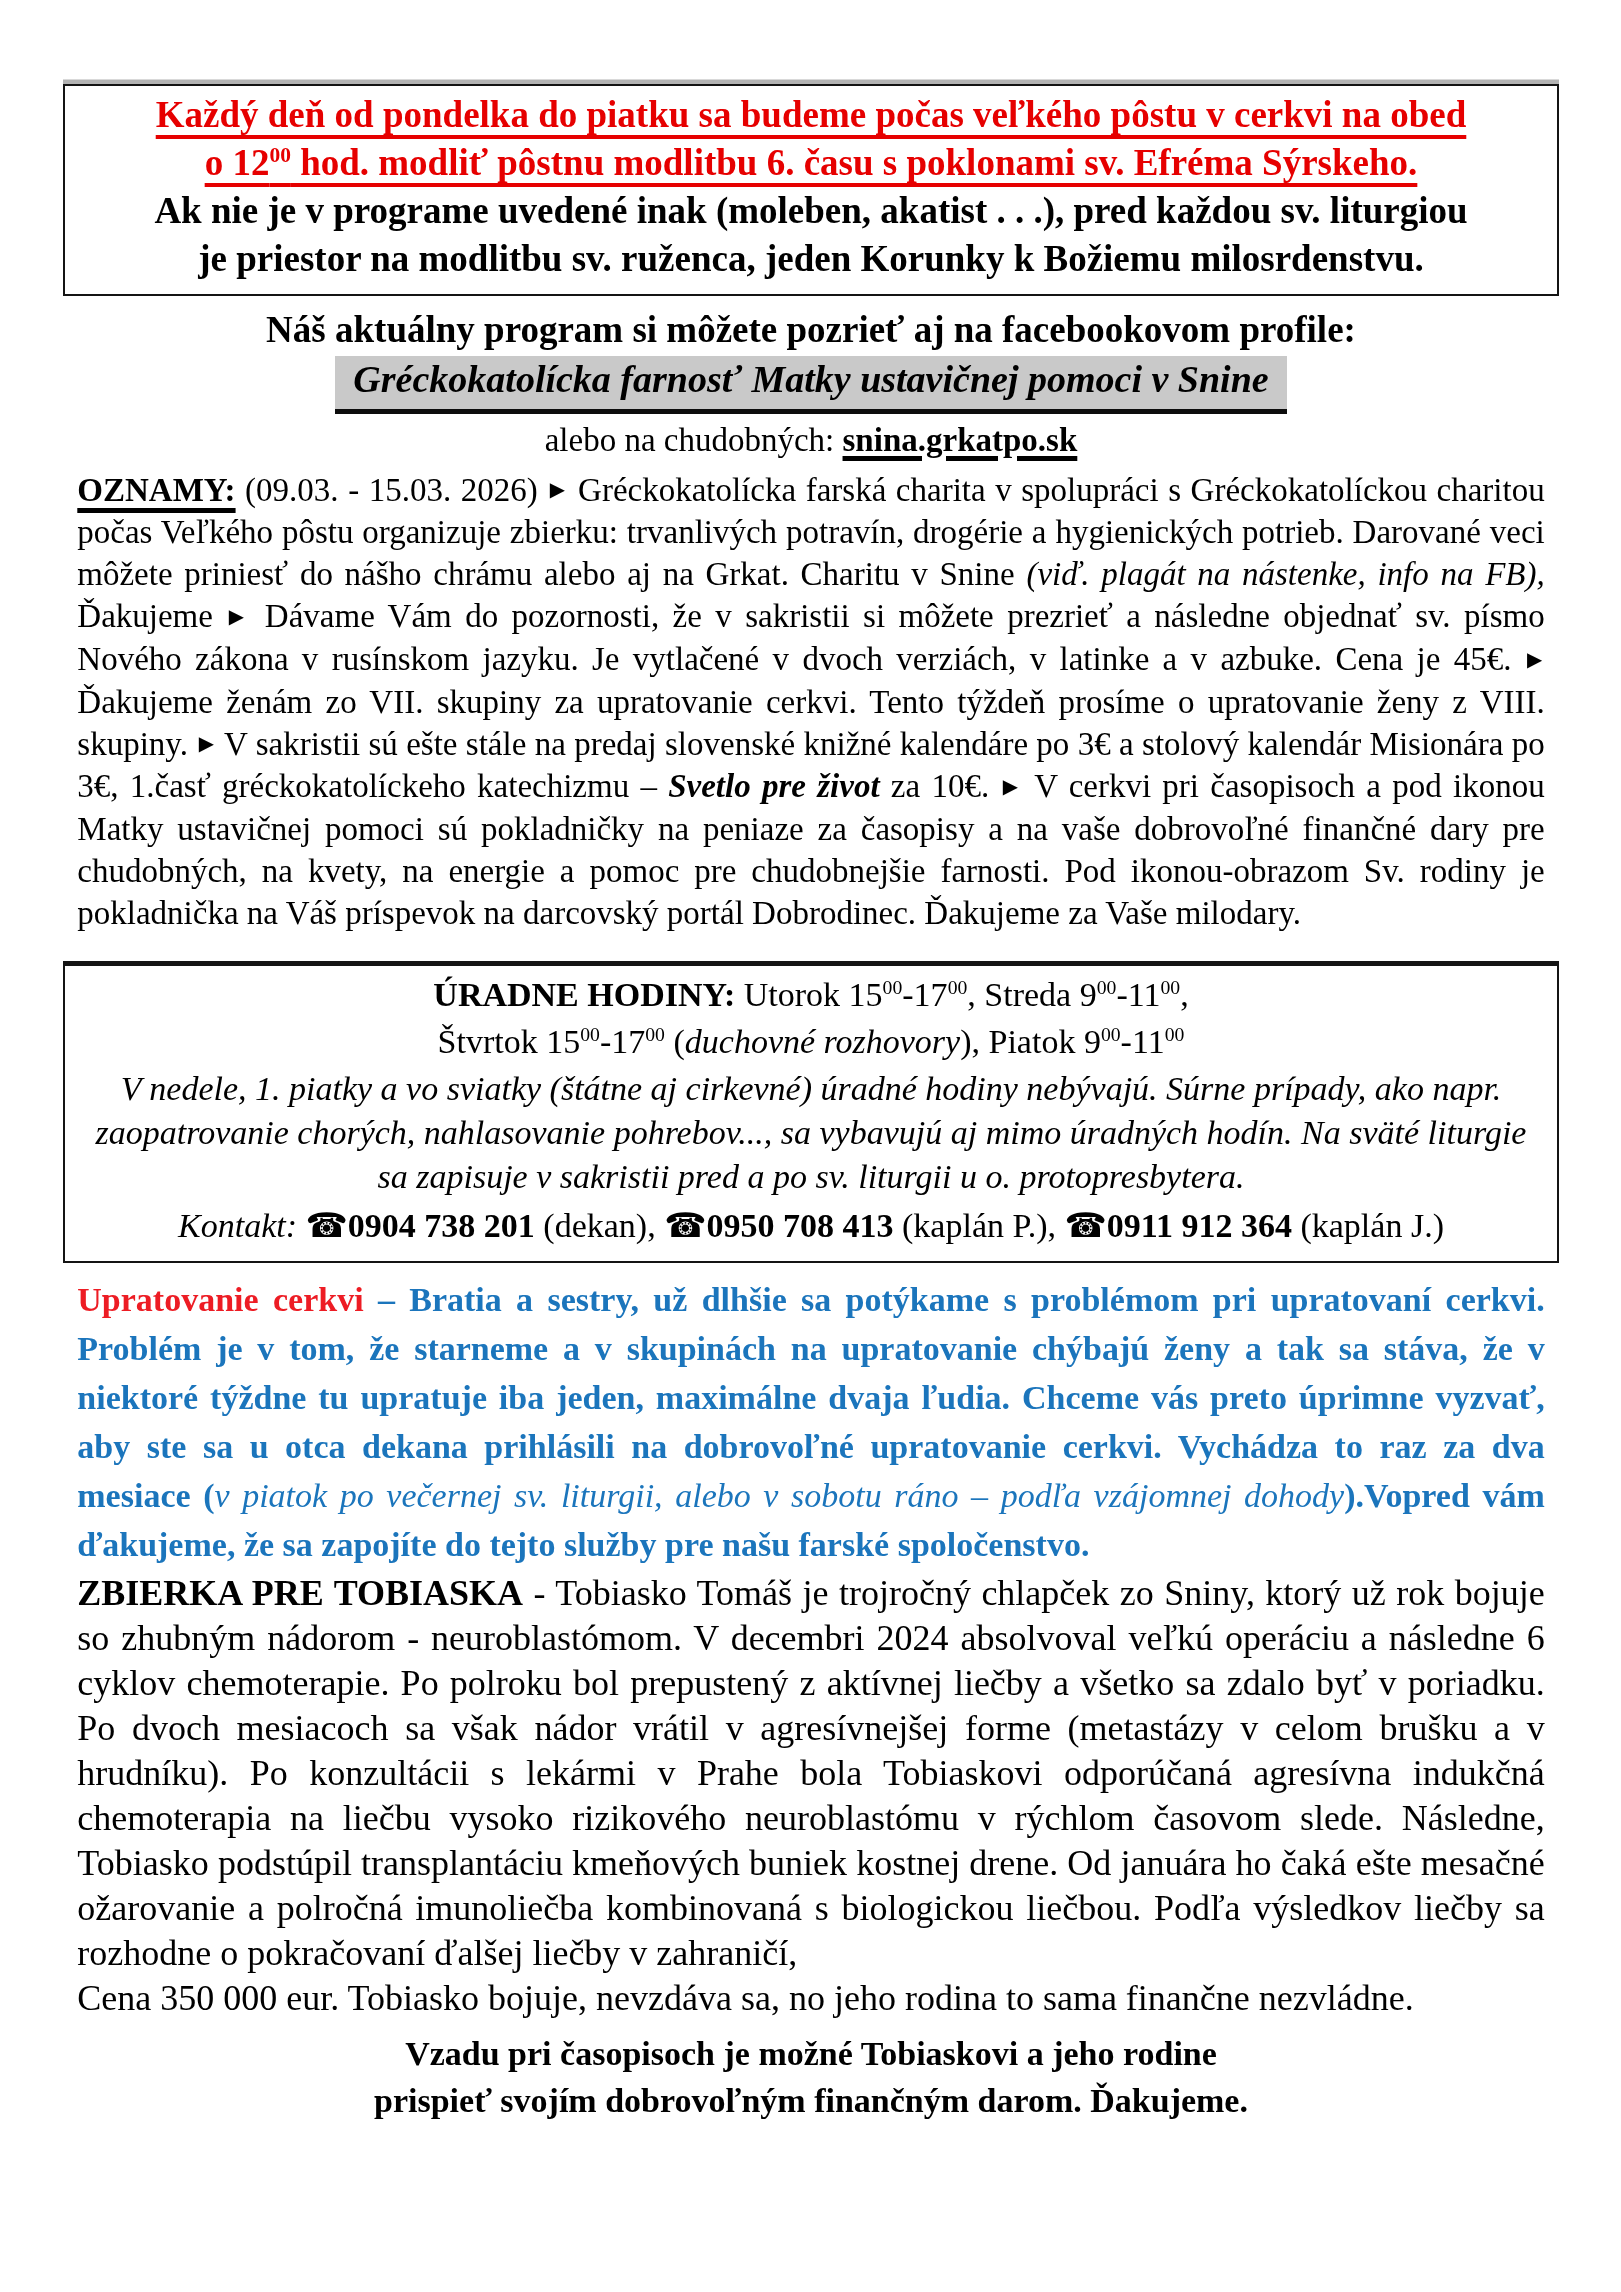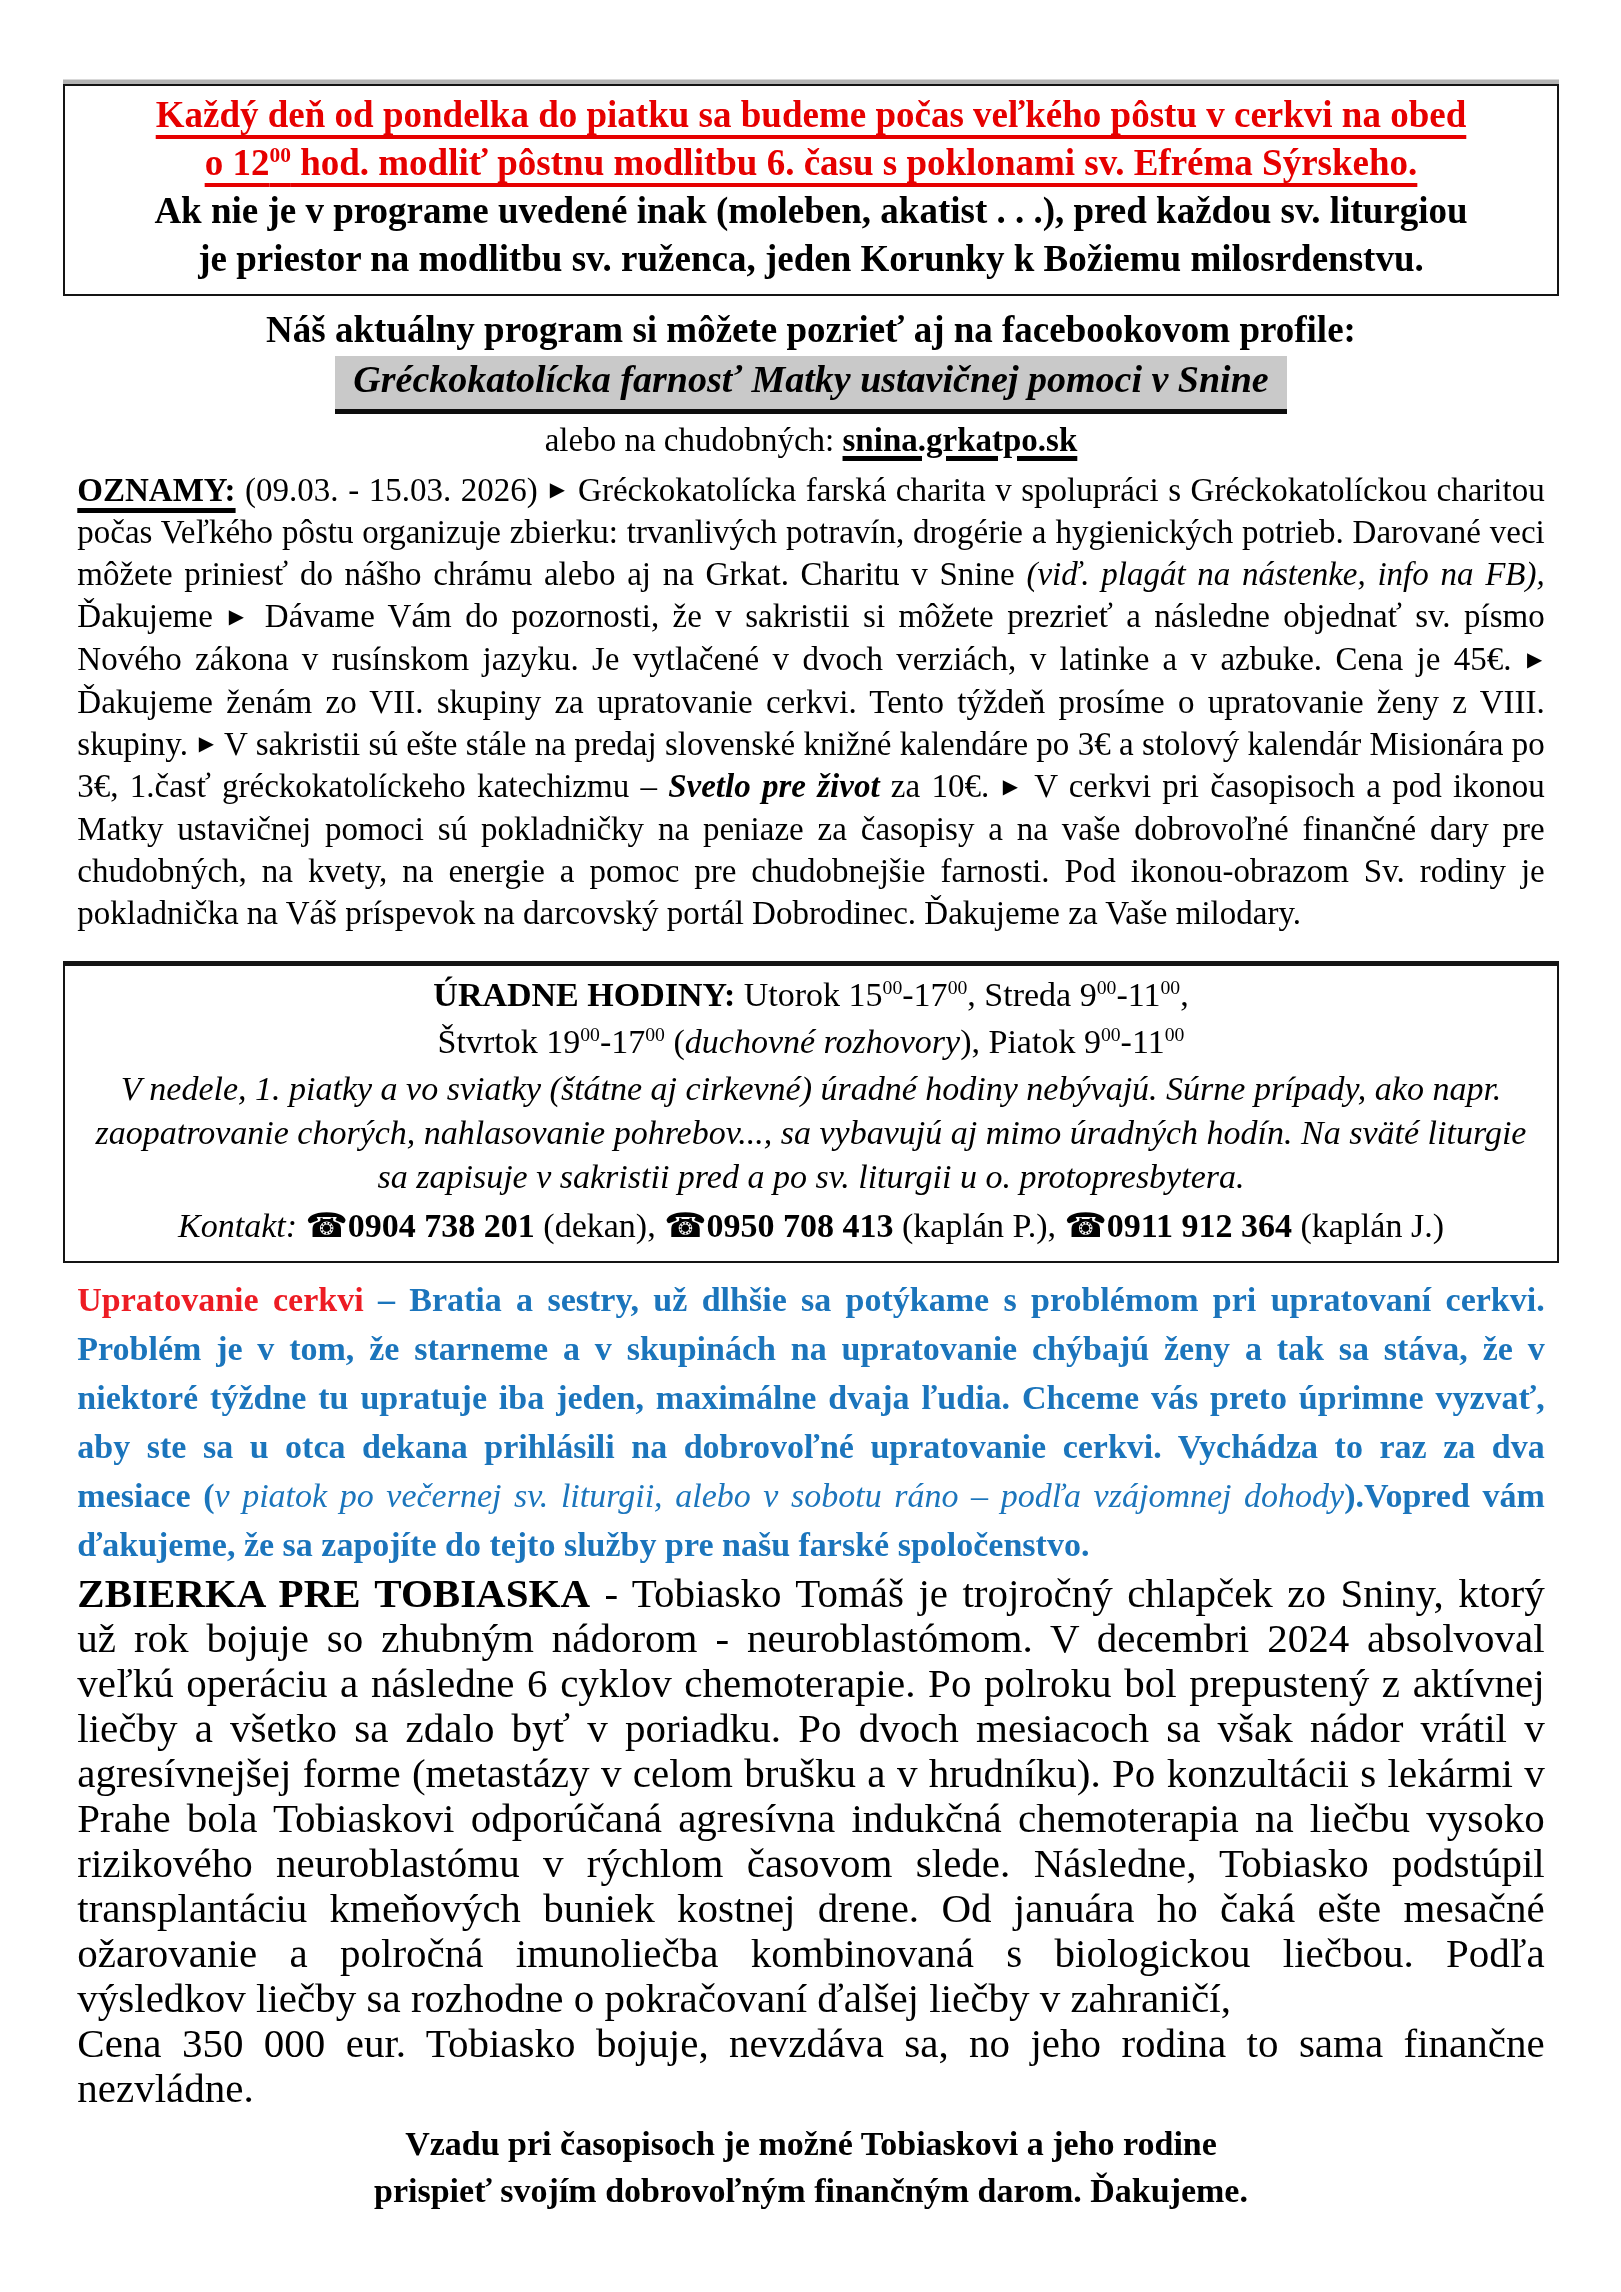--- a/index.html
+++ b/index.html
@@ -25,21 +25,21 @@
   .hours-line{font-size:34px;line-height:47px;}
   .hours-note{font-style:italic;font-size:34px;line-height:44px;margin-top:1.8px;}
   .contact-line{font-size:34px;line-height:48px;margin-top:1.8px;}
   .contact-label{font-style:italic;}
   .tel{font-family:"DejaVu Sans",sans-serif;font-weight:bold;}
   .phone{font-weight:bold;}
   .email-line{font-size:34px;line-height:45px;text-decoration:underline;text-decoration-thickness:2.7px;text-underline-offset:7.2px;}
   .cleaning{font-size:34px;line-height:49px;font-weight:bold;color:var(--blue);margin-top:12.5px;}
   .cleaning-heading{color:var(--heading_red);}
   .light-it{font-style:italic;font-weight:normal;}
-  .tobias{font-size:41px;line-height:45px;margin-top:1.8px;}
+  .tobias{font-size:36px;line-height:45px;margin-top:1.8px;}
   .footer{text-align:center;font-weight:bold;font-size:34px;line-height:47px;}
   .footer.first{margin-top:9px;}
 </style>
 </head>
 <body>
 
 <div class="page">
 
   <div class="box notice-box">
     <div class="red-line">Každý deň od pondelka do piatku sa budeme počas veľkého pôstu v cerkvi na obed</div>
@@ -53,21 +53,21 @@
   <div class="title-wrap">
     <span class="parish-title">Gréckokatolícka farnosť Matky ustavičnej pomoci v Snine</span>
   </div>
 
   <div class="website-line"><span>alebo na chudobných: </span><span class="url">snina.grkatpo.sk</span></div>
 
   <p class="para oznamy"><span class="bold u-label">OZNAMY:</span><span> (09.03. - 15.03. 2026) </span><span class="bullet">▶</span><span> Gréckokatolícka farská charita v spolupráci s Gréckokato­líckou charitou počas Veľkého pôstu organizuje zbierku: trvanlivých potravín, drogérie a hygienických potrieb. Darované veci môžete priniesť do nášho chrámu alebo aj na Grkat. Charitu v Snine </span><span class="it">(viď. plagát na nástenke, info na FB),</span><span> Ďakujeme </span><span class="bullet">▶</span><span> Dávame Vám do pozornosti, že v sakristii si môžete prezrieť a následne objednať sv. písmo Nového zákona v rusínskom jazyku. Je vytlačené v dvoch verziách, v latinke a v azbuke. Cena je 45€. </span><span class="bullet">▶</span><span> Ďakujeme ženám zo VII. skupiny za upratovanie cerkvi. Tento týždeň prosíme o upratovanie ženy z VIII. skupiny. </span><span class="bullet">▶</span><span> V sakristii sú ešte stále na predaj slovenské knižné kalendáre po 3€ a stolový kalendár Misionára po 3€, 1.časť gréckokatolíckeho katechizmu – </span><span class="bi">Svetlo pre život</span><span> za 10€. </span><span class="bullet">▶</span><span> V cerkvi pri časopisoch a pod ikonou Matky ustavičnej pomoci sú pokladničky na peniaze za časopisy a na vaše dobrovoľné finančné dary pre chudobných, na kvety, na energie a pomoc pre chudobnejšie farnosti. Pod ikonou-obrazom Sv. rodiny je pokladnička na Váš príspevok na darcovský portál Dobrodinec. Ďakujeme za Vaše milodary.</span></p>
 
   <div class="box hours-box">
     <div class="hours-line"><span class="bold">ÚRADNE HODINY:</span><span> Utorok 15</span><sup class="sup">00</sup><span>-17</span><sup class="sup">00</sup><span>, Streda 9</span><sup class="sup">00</sup><span>-11</span><sup class="sup">00</sup><span>,</span></div>
-    <div class="hours-line"><span>Štvrtok 19</span><sup class="sup">00</sup><span>-17</span><sup class="sup">00</sup><span> (</span><span class="it">duchovné rozhovory</span><span>), Piatok 9</span><sup class="sup">00</sup><span>-11</span><sup class="sup">00</sup></div>
+    <div class="hours-line"><span>Štvrtok 15</span><sup class="sup">00</sup><span>-17</span><sup class="sup">00</sup><span> (</span><span class="it">duchovné rozhovory</span><span>), Piatok 9</span><sup class="sup">00</sup><span>-11</span><sup class="sup">00</sup></div>
     <div class="hours-note">V nedele, 1. piatky a vo sviatky (štátne aj cirkevné) úradné hodiny nebývajú. Súrne prípady, ako napr. zaopatrovanie chorých, nahlasovanie pohrebov..., sa vybavujú aj mimo úradných hodín. Na sväté liturgie sa zapisuje v sakristii pred a po sv. liturgii u o. protopresbytera.</div>
     <div class="contact-line"><span class="contact-label">Kontakt: </span><span class="tel">☎</span><span class="phone">0904 738 201</span><span> (dekan), </span><span class="tel">☎</span><span class="phone">0950 708 413</span><span> (kaplán P.), </span><span class="tel">☎</span><span class="phone">0911 912 364</span><span> (kaplán J.)</span></div>
   </div>
 
   <p class="para cleaning"><span class="cleaning-heading">Upratovanie cerkvi</span><span> – Bratia a sestry, už dlhšie sa potýkame s problémom pri upratovaní cerkvi. Problém je v tom, že starneme a v skupinách na upratovanie chýbajú ženy a tak sa stáva, že v niektoré týždne tu upratuje iba jeden, maximálne dvaja ľudia. Chceme vás preto úprimne vyzvať, aby ste sa u otca dekana prihlásili na dobrovoľné upratovanie cerkvi. Vychádza to raz za dva mesiace (</span><span class="light-it">v piatok po večernej sv. liturgii, alebo v sobotu ráno – podľa vzájomnej dohody</span><span>).Vopred vám ďakujeme, že sa zapojíte do tejto služby pre našu farské spoločenstvo.</span></p>
 
   <p class="para tobias"><span class="bold">ZBIERKA PRE TOBIASKA</span><span> - Tobiasko Tomáš je trojročný chlapček zo Sniny, ktorý už rok bojuje so zhubným nádorom - neuroblastómom. V decembri 2024 absolvoval veľkú operáciu a následne 6 cyklov chemoterapie. Po polroku bol prepustený z aktívnej liečby a všetko sa zdalo byť v poriadku. Po dvoch mesiacoch sa však nádor vrátil v agresívnejšej forme (metastázy v celom brušku a v hrudníku). Po konzultácii s lekármi v Prahe bola Tobiaskovi odporúčaná agresívna indukčná chemoterapia na liečbu vysoko rizikového neuroblastómu v rýchlom časovom slede. Následne, Tobiasko podstúpil transplantáciu kmeňových buniek kostnej drene. Od januára ho čaká ešte mesačné ožarovanie a polročná imunoliečba kombinovaná s biologickou liečbou. Podľa výsledkov liečby sa rozhodne o pokračovaní ďalšej liečby v zahraničí,</span><br><span>Cena 350 000 eur.  Tobiasko bojuje, nevzdáva sa, no jeho rodina to sama  finančne nezvládne.</span></p>
 
   <div class="footer first">Vzadu pri časopisoch je možné Tobiaskovi a jeho rodine</div>
   <div class="footer">prispieť svojím dobrovoľným finančným darom. Ďakujeme.</div>

